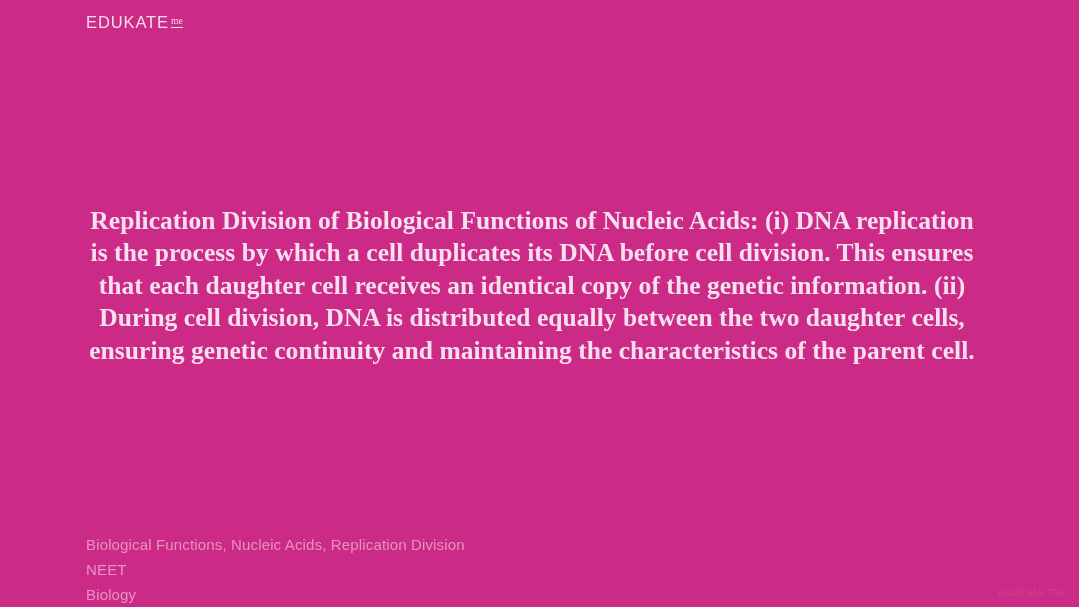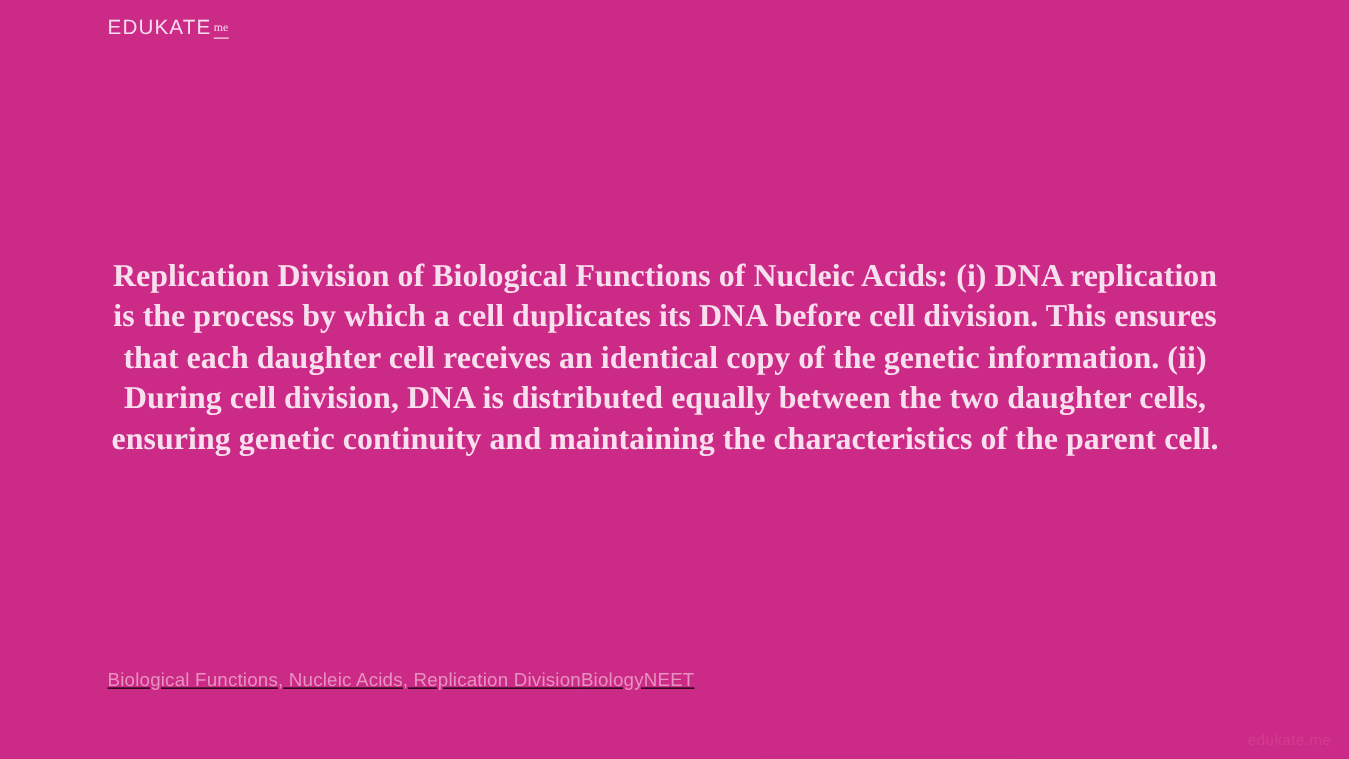--- a/index.html
+++ b/index.html
@@ -20,21 +20,21 @@
     inset: 0;
     background: #cc2a87;
   }
 
   
   .brand {
     position: absolute;
     left: 86px;
     top: 14px;
     display: flex;
-    align-items: flex-end;
+    align-items: center;
     line-height: 1;
     user-select: none;
   }
   .brand-word {
     font-family: "Liberation Sans", sans-serif;
     font-size: 16.5px;
     font-weight: 400;
     letter-spacing: 0.9px;
     color: #f6dcec;
     line-height: 1;
@@ -66,22 +66,21 @@
     margin: 0;
     text-align: center;
   }
 
   
   .footer {
     position: absolute;
     left: 86px;
     top: 532px;
     display: flex;
-    flex-direction: row;
-    text-decoration: underline;
+    flex-direction: column;
   }
   .footer-line {
     font-family: "Liberation Sans", sans-serif;
     font-size: 15px;
     font-weight: 400;
     line-height: 25px;
     color: #e792bf;
     letter-spacing: 0.15px;
     white-space: nowrap;
   }
@@ -107,19 +106,19 @@
 
   <div class="brand">
     <span class="brand-word">EDUKATE</span>
     <span class="brand-sup">me</span>
   </div>
 
   <p class="main-text">Replication Division of Biological Functions of Nucleic Acids: (i) DNA replication is the process by which a cell duplicates its DNA before cell division. This ensures that each daughter cell receives an identical copy of the genetic information. (ii) During cell division, DNA is distributed equally between the two daughter cells, ensuring genetic continuity and maintaining the characteristics of the parent cell.</p>
 
   <div class="footer">
     <span class="footer-line">Biological Functions, Nucleic Acids, Replication Division</span>
+    <span class="footer-line">NEET</span>
     <span class="footer-line">Biology</span>
-    <span class="footer-line">NEET</span>
   </div>
 
   <div class="watermark">edukate.me</div>
 
 </div>
 
 </body></html>

